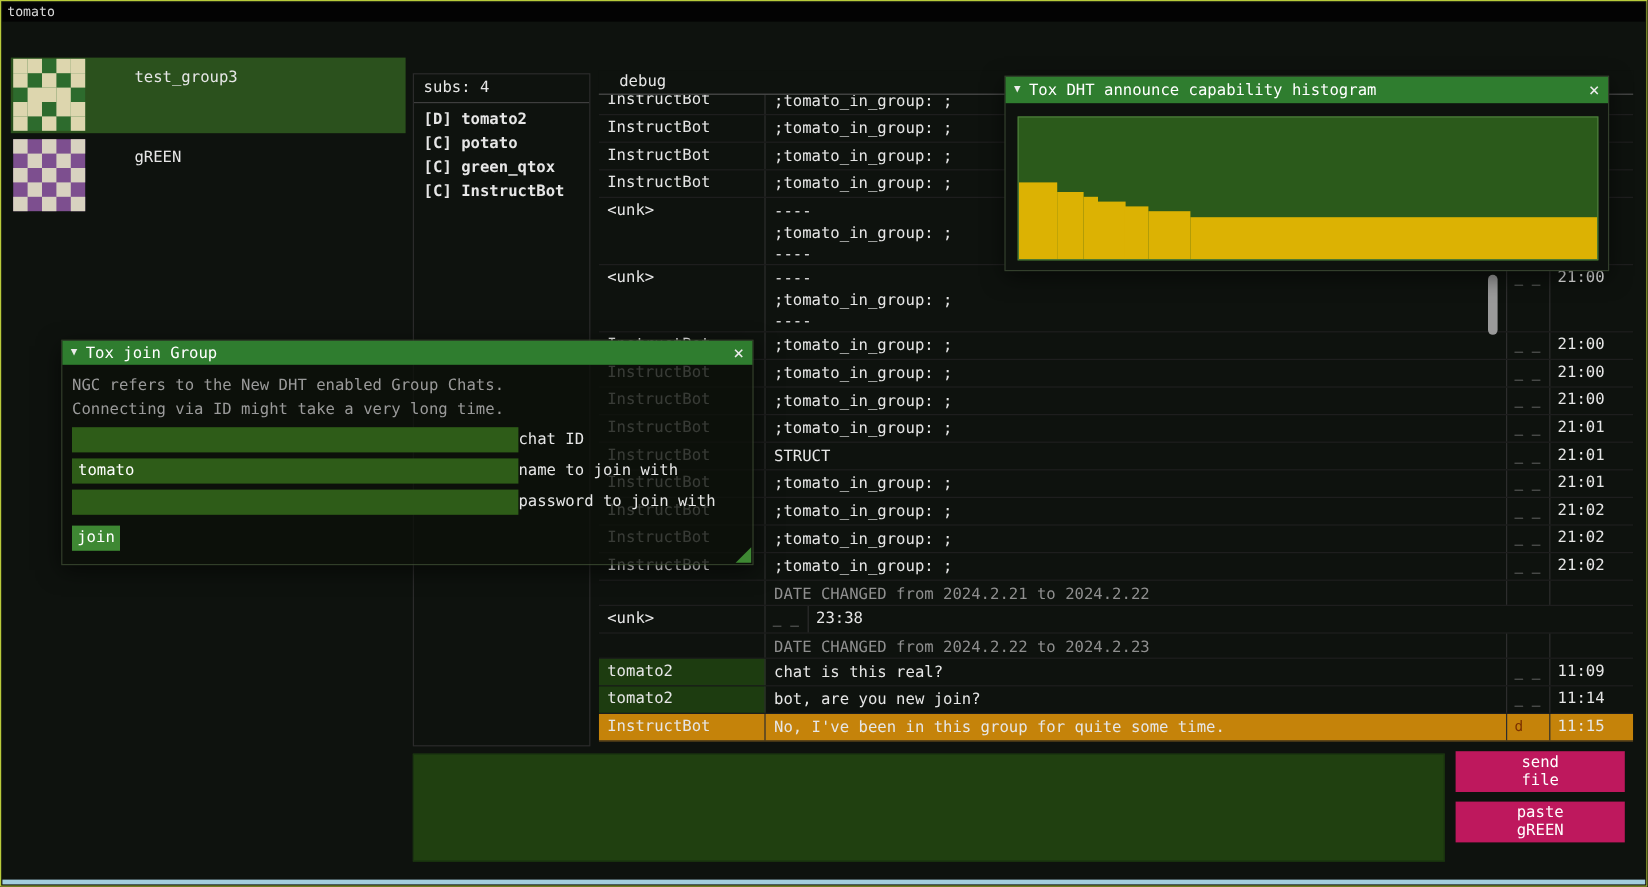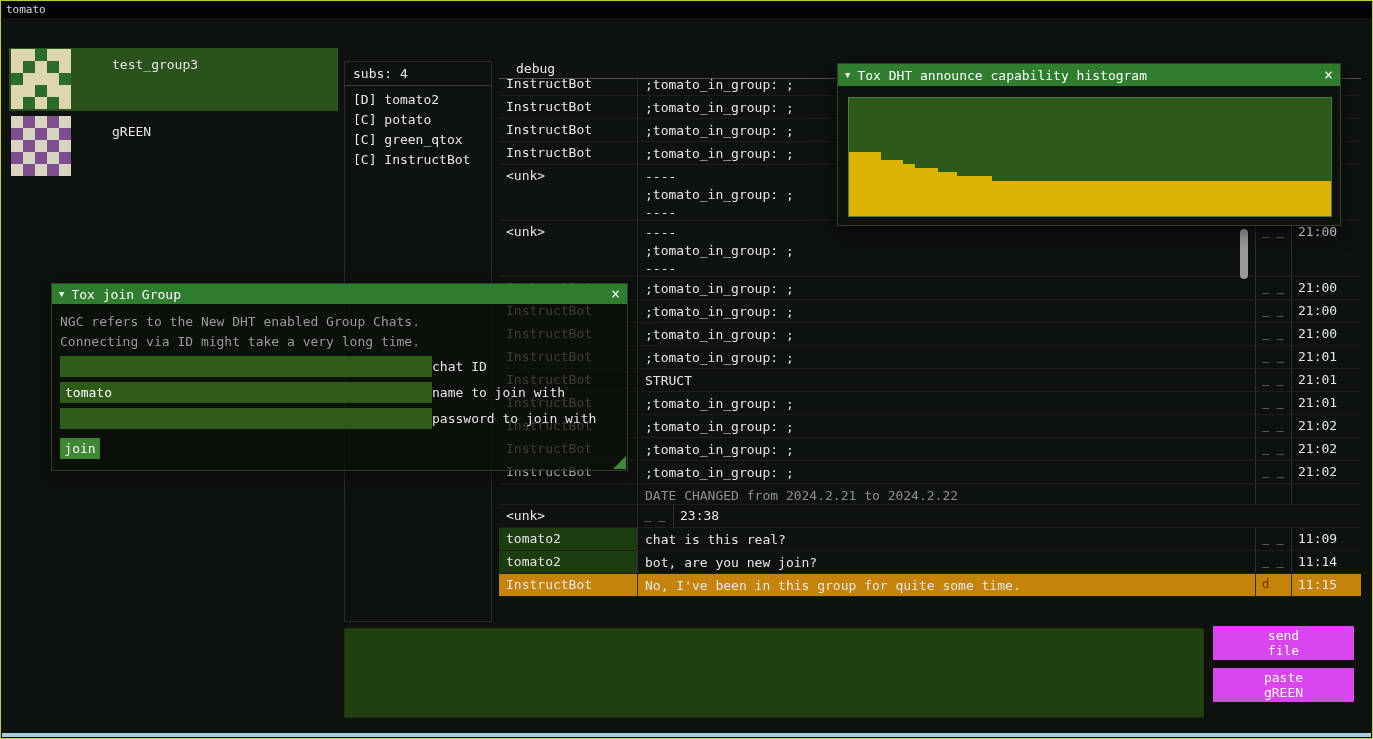--- a/index.html
+++ b/index.html
@@ -22,21 +22,21 @@
   
   .group-row { position:absolute; left:8px; width:329px; display:flex; align-items:flex-start; cursor:pointer;gap:33px; }
   .group-row.sel { background:#2b511d; }
   .avatar { width:60px; height:60px; margin:1px 0 0 2px; display:grid;
             grid-template-columns:repeat(5,1fr); grid-template-rows:repeat(5,1fr); }
   .group-label { margin:9px 0 0 8px; }
 
   
   .subs-panel { position:absolute; left:343px; top:60px; width:148px; height:561px; border:1px solid #2b2b2b; }
   .subs-header { line-height:23px; padding-left:8px; border-bottom:1px solid #3e3e3e; }
-  .subs-list { padding-top:4px; }
+  .subs-list { padding-top:4px;font-weight:bold; }
   .subs-item { line-height:20px; padding-left:8px; cursor:pointer; }
 
   
   .tabbar { position:absolute; left:498px; top:58px; width:862px; height:20px; background:#0e120e;
             border-bottom:1px solid #4f4f4f; z-index:2; padding-left:17px; line-height:19px; }
   .chat-log { position:absolute; left:498px; top:72px; width:862px; height:549px; overflow:hidden; z-index:1; }
   .chat-row { display:flex; height:23px; border-bottom:1px solid #1e1e1e; }
   .chat-row.tall { height:56px; }
   .chat-row.date-row { height:21px; }
   .chat-row.highlight { background:#c5830a; }
@@ -46,21 +46,21 @@
   .col-msg.date-text { color:#8f8f8f; }
   .col-status { width:36px; padding:3px 0 0 6px; border-right:1px solid #2d2d2d; color:#9a9a9a; font-size:12px; }
   .highlight .col-status { color:#7a3000; }
   .col-time { width:69px; padding:3px 0 0 6px; }
   .chat-scroll-thumb { position:absolute; left:1239px; top:228px; width:8px; height:50px;
                        background:#9a9a9a; border-radius:4px; z-index:5; }
 
   
   .compose-input { position:absolute; left:343px; top:627px; width:860px; height:90px; background:#204010;
                    border:1px solid #1a3410; resize:none; color:#e6e6e6; font:inherit; padding:4px 6px; }
-  .file-btn { position:absolute; left:1212px; width:141px; height:34px; background:#d946ef; color:#fff;
+  .file-btn { position:absolute; left:1212px; width:141px; height:34px; background:#be185d; color:#fff;
               border:none; font:inherit; white-space:pre-line; line-height:15px; display:flex;
               align-items:center; justify-content:center; cursor:pointer; }
   .file-btn.send { top:625px; }
   .file-btn.paste { top:667px; }
 
   
   .float-win { position:absolute; border:1px solid rgba(120,150,100,0.35); box-shadow:0 5px 18px rgba(0,0,0,0.55); }
   .win-titlebar { height:20px; background:#2f7d2f; display:flex; align-items:center; padding:0 7px; gap:7px; }
   .win-title { color:#fff; }
   .collapse-icon { font-size:9px; color:#ececec; cursor:pointer; }
@@ -263,20 +263,26 @@
       <div class="chat-row date-row">
         <div class="col-name"></div>
         <div class="col-msg date-text">DATE CHANGED from 2024.2.21 to 2024.2.22</div>
         <div class="col-status"></div>
         <div class="col-time"></div>
       </div>
       <div class="chat-row">
         <div class="col-name">&lt;unk&gt;</div>
         <div class="col-status">_ _</div>
         <div class="col-time">23:38</div>
+      </div>
+      <div class="chat-row date-row">
+        <div class="col-name"></div>
+        <div class="col-msg date-text">DATE CHANGED from 2024.2.22 to 2024.2.23</div>
+        <div class="col-status"></div>
+        <div class="col-time"></div>
       </div>
       <div class="chat-row">
         <div class="col-name name-bg">tomato2</div>
         <div class="col-msg">chat is this real?</div>
         <div class="col-status">_ _</div>
         <div class="col-time">11:09</div>
       </div>
       <div class="chat-row">
         <div class="col-name name-bg">tomato2</div>
         <div class="col-msg">bot, are you new join?</div>

